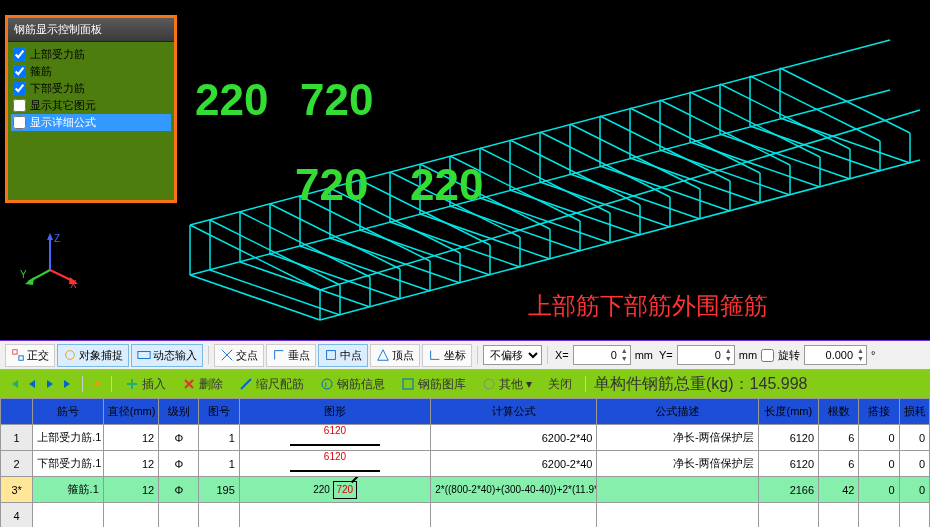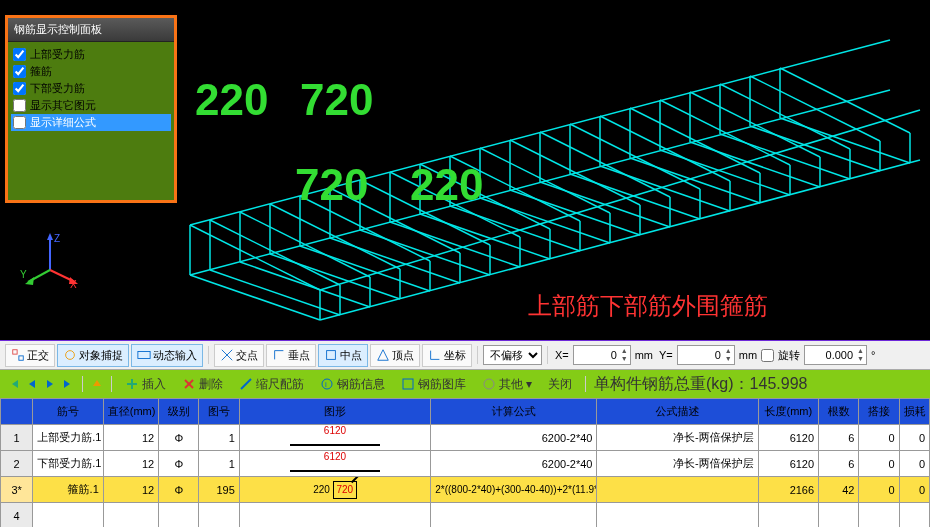--- a/index.html
+++ b/index.html
@@ -44,21 +44,21 @@
   .mini-icon { width: 14px; height: 14px; display: inline-block; }
   .nav-icon { width: 12px; height: 12px; cursor: pointer; }
   .weight-text { font-size: 16px; color: #333; }
   
   .grid-wrap { position: absolute; top: 398px; left: 0; width: 930px; height: 129px; background: #fff; overflow: hidden; }
   table.grid { border-collapse: collapse; width: 100%; table-layout: fixed; }
   table.grid th, table.grid td { border: 1px solid #999; font-size: 11px; padding: 2px 4px; height: 26px; vertical-align: middle; text-align: right; background: #fff; overflow: hidden; white-space: nowrap; }
   table.grid th { background: #1d4ed8; text-align: center; font-weight: normal; }
   table.grid td.row-hdr { background: #eaeaea; text-align: center; width: 30px; }
   table.grid td.row-hdr.sel { background: #ffe699; }
-  table.grid tr.sel td { background: #fde047; }
+  table.grid tr.sel td { background: #86efac; }
   table.grid td.center { text-align: center; }
   .diag-cell { position: relative; height: 100%; }
   .diag-bar { width: 90px; height: 2px; background: #000; margin: 8px auto 0; }
   .diag-lbl { color: #d00; font-size: 10px; text-align: center; margin-top: -4px; }
   .diag-stirrup { display: inline-flex; align-items: center; justify-content: center; gap: 3px; width: 100%; }
   .diag-stirrup .num { font-size: 10px; }
   .diag-stirrup .box { width: 24px; height: 18px; border: 1.5px solid #000; position: relative; display: inline-flex; align-items: center; justify-content: center; }
   .diag-stirrup .box::after { content: ""; position: absolute; top: -4px; right: -4px; width: 10px; height: 1.5px; background: #000; transform: rotate(-45deg); }
   .diag-stirrup .box .inside { color: #d00; font-size: 10px; }
   .grade-sym { font-family: Arial; font-size: 13px; }

